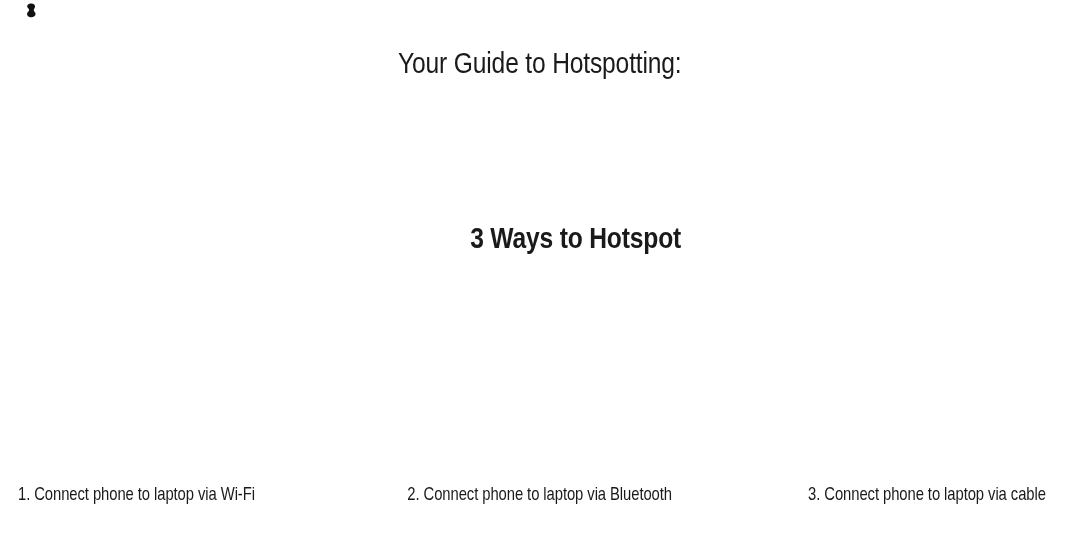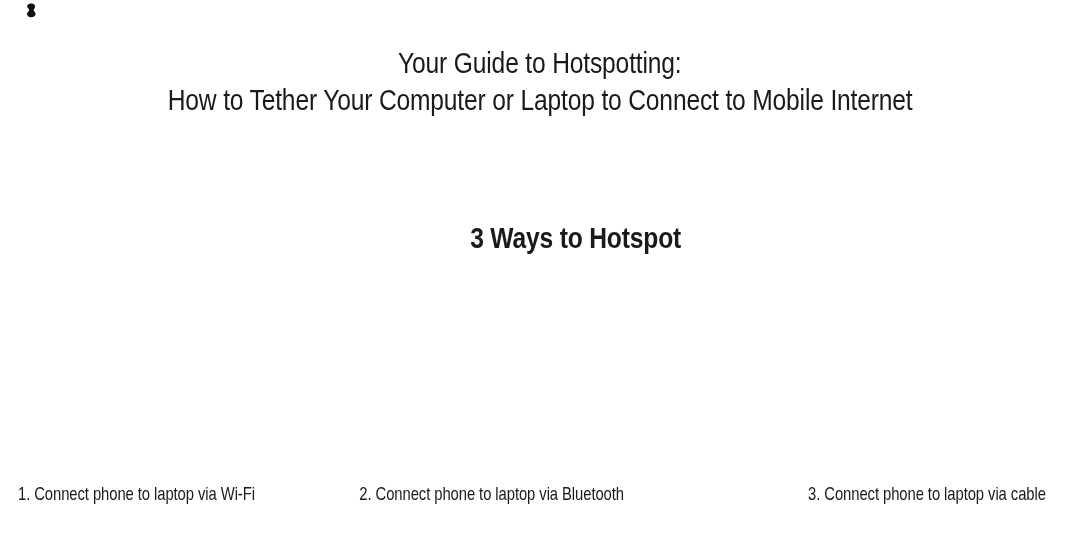--- a/index.html
+++ b/index.html
@@ -70,21 +70,21 @@
   .caption-left {
     position: absolute;
     left: 18px;
     top: 0;
   }
   .caption-left .caption { transform-origin: left center; }
   .caption-center {
     position: absolute;
     left: 0;
     top: 0;
-    width: 983px;
+    width: 1080px;
     text-align: center;
   }
   .caption-center .caption { transform-origin: center center; }
   .caption-right {
     position: absolute;
     right: 34px;
     top: 0;
   }
   .caption-right .caption { transform-origin: right center; }
 </style>
@@ -92,21 +92,20 @@
 <body>
 
 <div class="corner-mark">
   <svg width="15" height="15" viewBox="0 0 15 15" xmlns="http://www.w3.org/2000/svg">
     <path d="M6.5 0.5 C9 0 11.5 1.5 11 4 C10.8 5.3 9.5 6 9.8 7.5 C10.2 9.2 12 9.5 11.5 11.5 C11 13.8 8 14.8 5.5 14 C3 13.2 2.5 11 3.5 9.5 C4.3 8.3 5.5 8 5 6.5 C4.5 5 2.8 4.8 3.2 3 C3.5 1.5 5 0.8 6.5 0.5 Z" fill="#111111"></path>
   </svg>
 </div>
 
 <div class="title-block">
   <div><span class="condensed">Your Guide to Hotspotting:</span></div>
-  <div><span class="condensed">How to Tether Your Computer or Laptop to Connect to Mobile Internet</span></div>
 </div>
 
 <div class="subtitle-block">
   <span class="condensed">3 Ways to Hotspot</span>
 </div>
 
 <div class="captions-row">
   <div class="caption-left">
     <span class="caption">1. Connect phone to laptop via Wi-Fi</span>
   </div>

